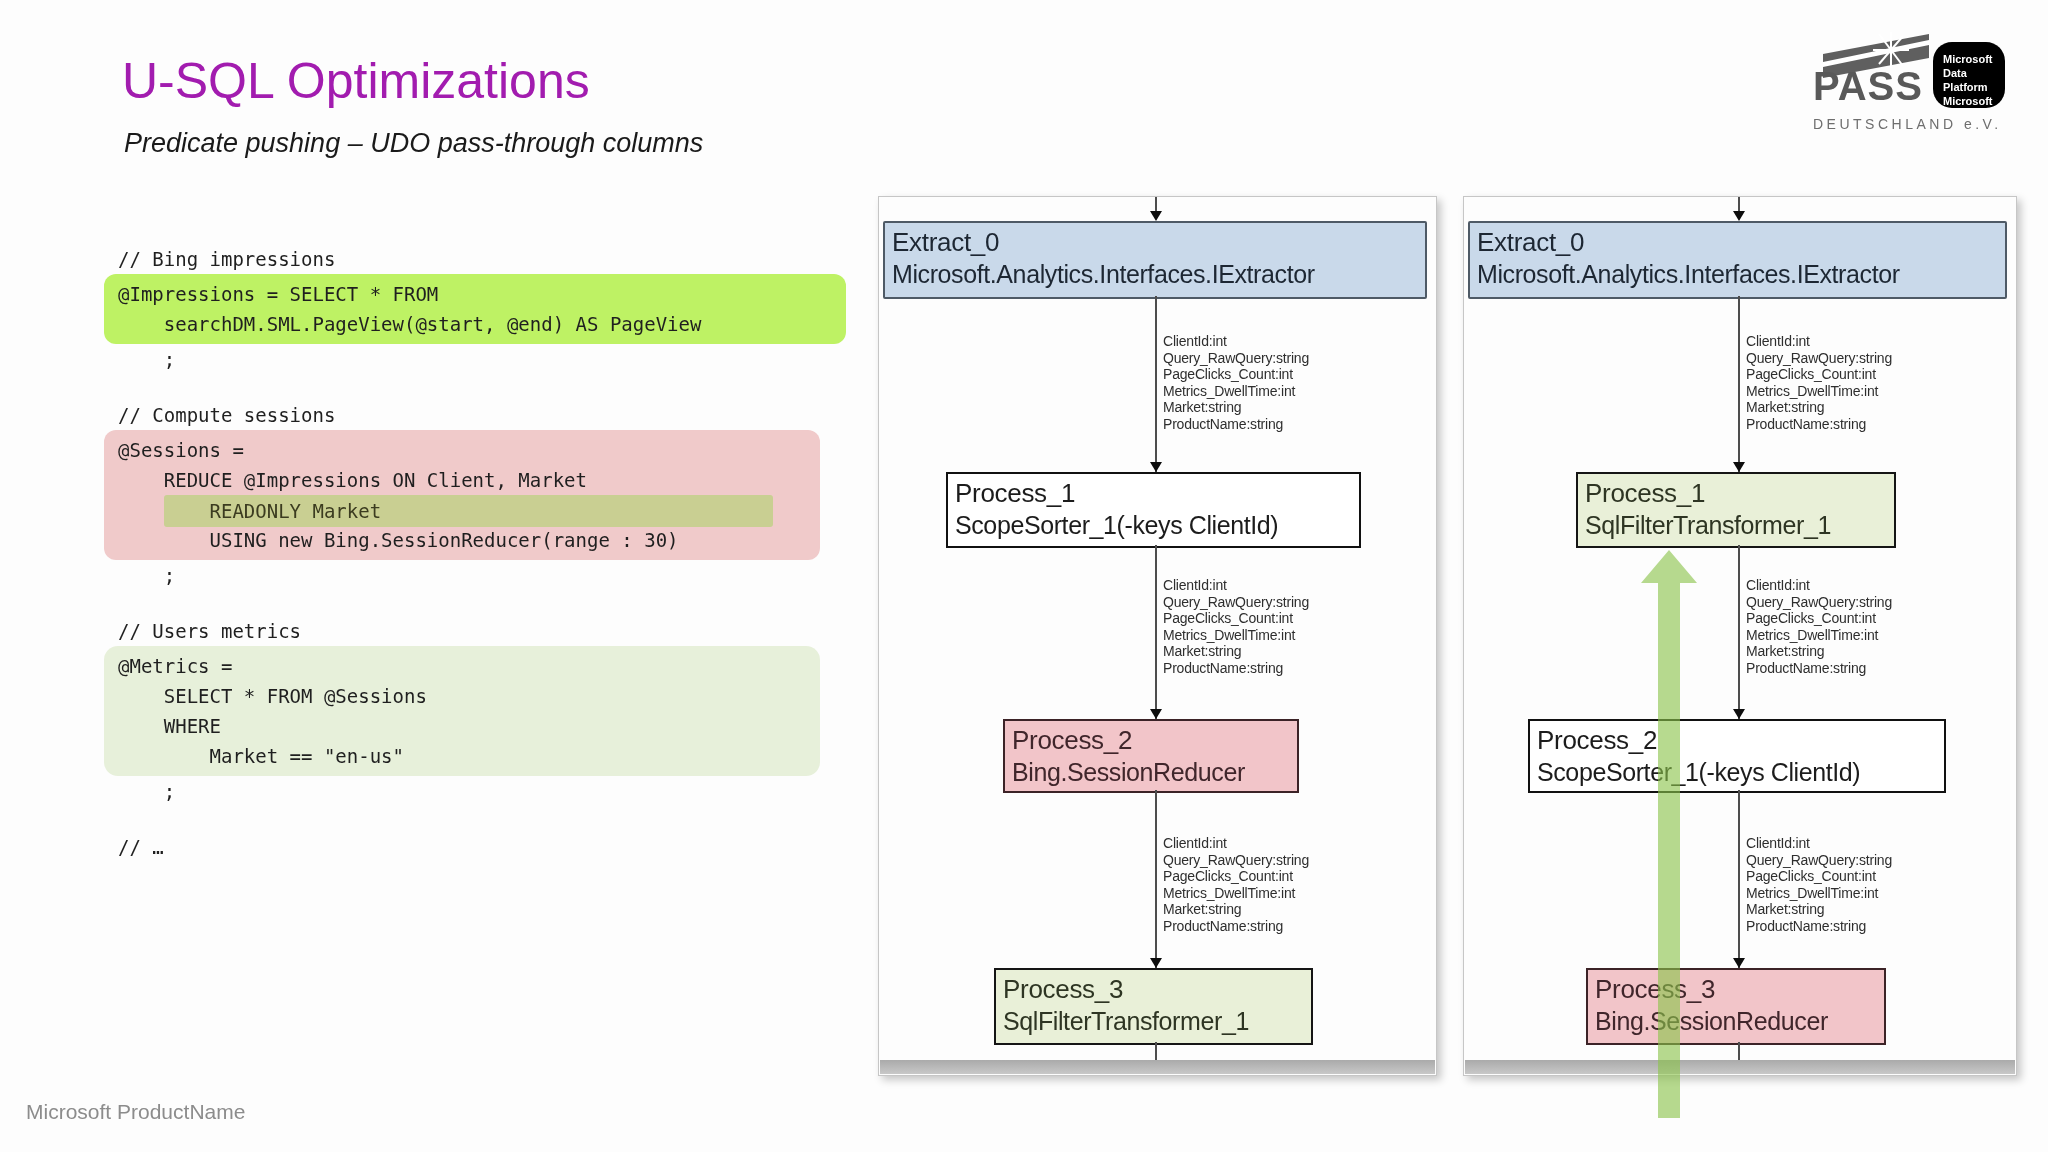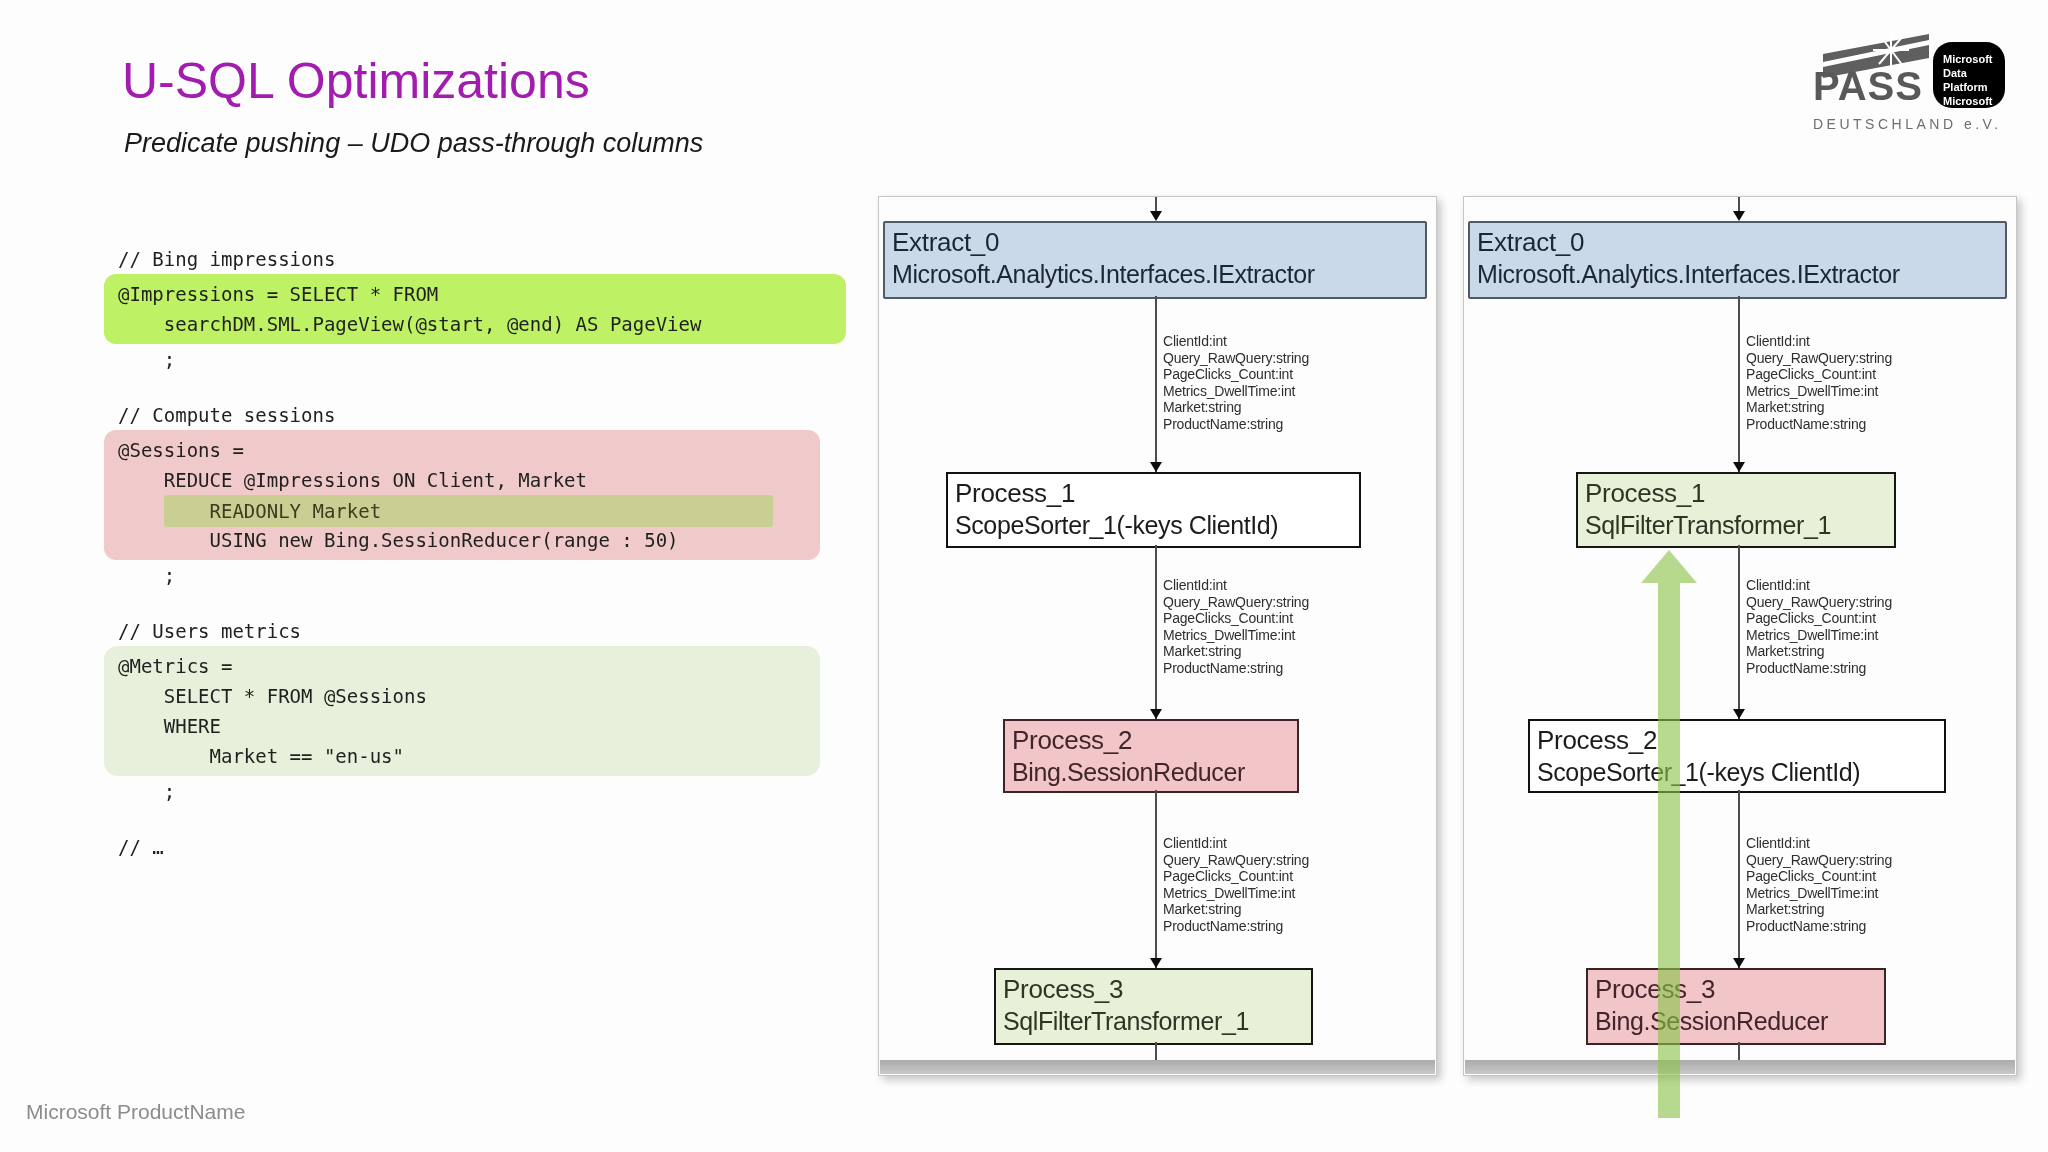--- a/index.html
+++ b/index.html
@@ -96,21 +96,21 @@
       <div class="code-line">    searchDM.SML.PageView(@start, @end) AS PageView</div>
     </div>
     <div class="code-line">    ;</div>
     <div class="code-line spacer"></div>
 
     <div class="code-line">// Compute sessions</div>
     <div class="hl-block hl-pink">
       <div class="code-line">@Sessions =</div>
       <div class="code-line">    REDUCE @Impressions ON Client, Market</div>
       <div class="code-line"><span>    </span><span class="mark-olive">    READONLY Market</span></div>
-      <div class="code-line">        USING new Bing.SessionReducer(range : 50)</div>
+      <div class="code-line">        USING new Bing.SessionReducer(range : 30)</div>
     </div>
     <div class="code-line">    ;</div>
     <div class="code-line spacer"></div>
 
     <div class="code-line">// Users metrics</div>
     <div class="hl-block hl-green">
       <div class="code-line">@Metrics =</div>
       <div class="code-line">    SELECT * FROM @Sessions</div>
       <div class="code-line">    WHERE</div>
       <div class="code-line">        Market == "en-us"</div>

